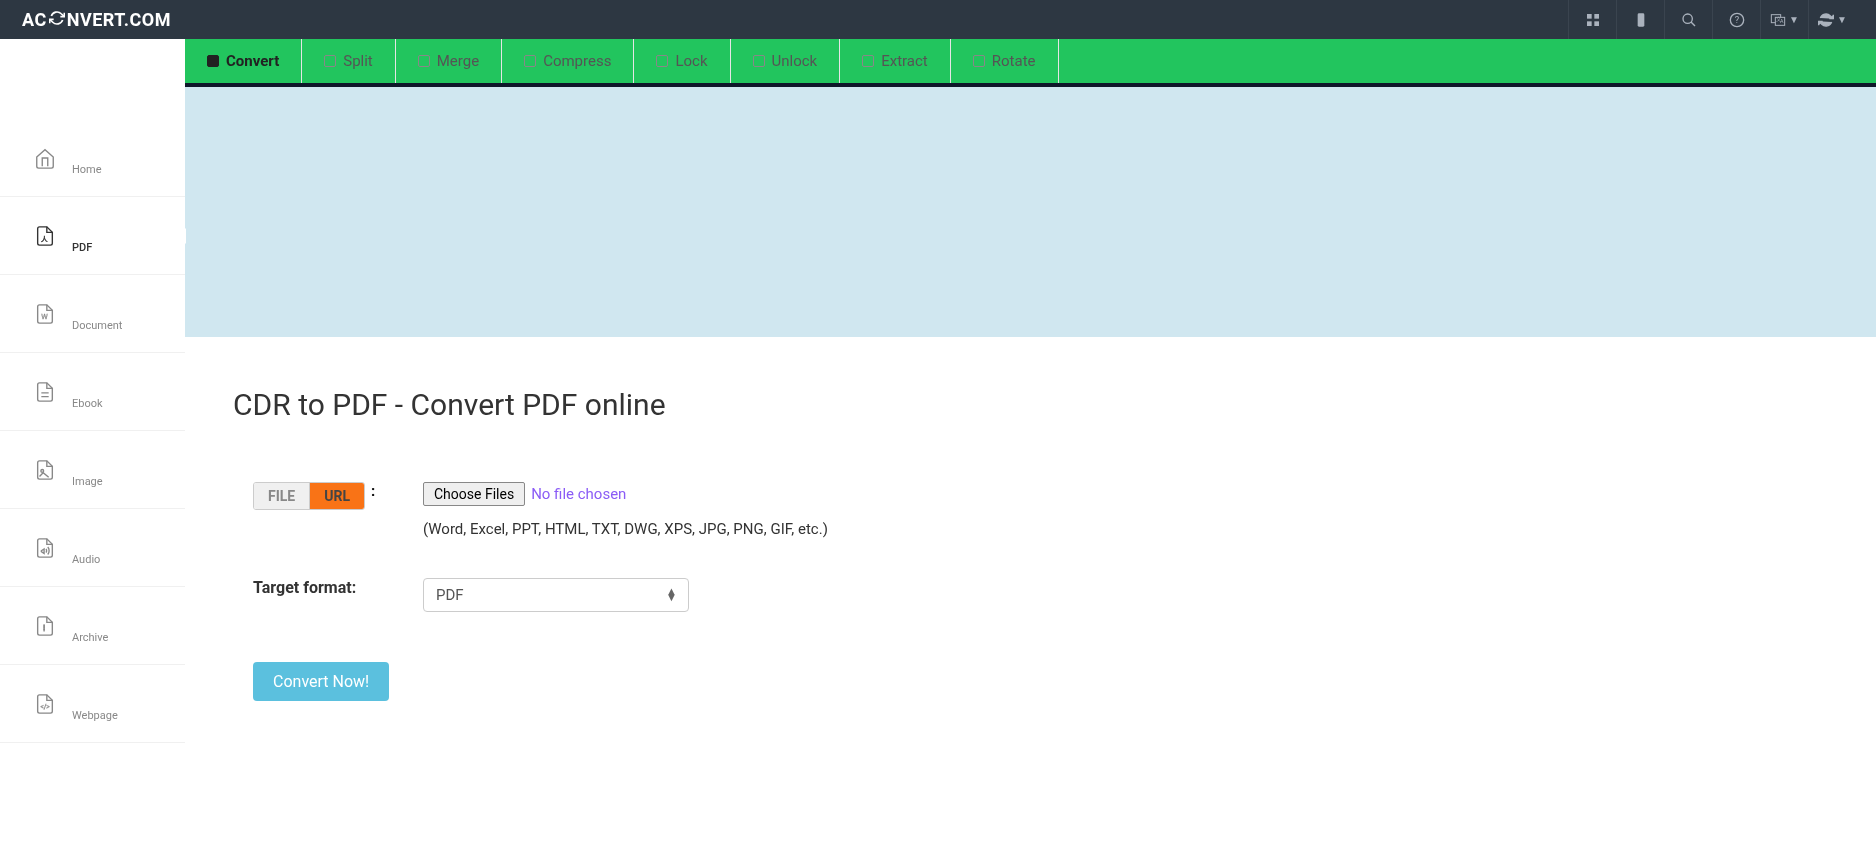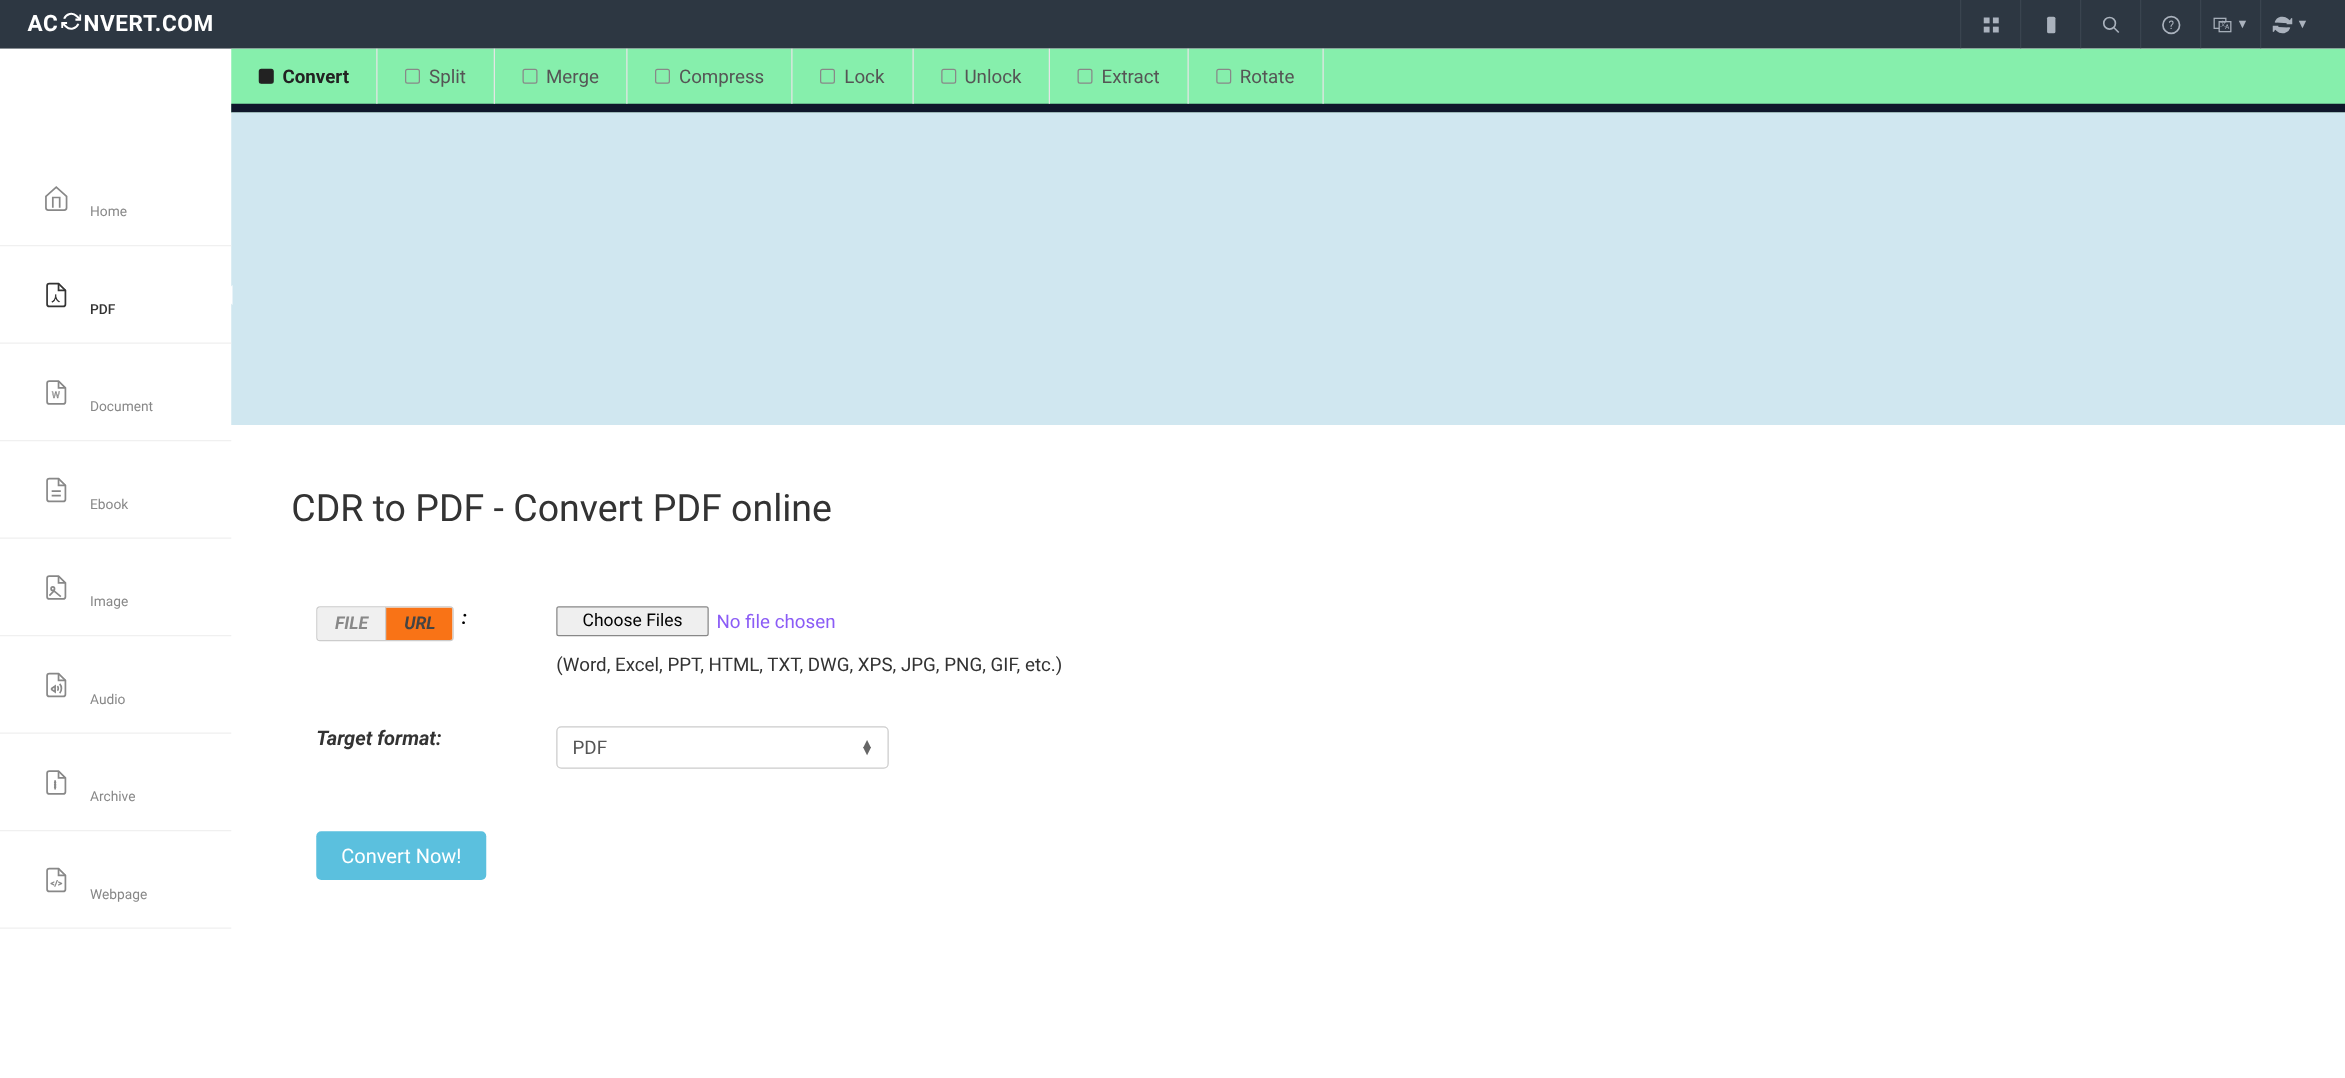--- a/index.html
+++ b/index.html
@@ -36,44 +36,44 @@
       border-bottom: 8px solid transparent;
       border-right: 8px solid #fff;
     }
     .sidebar-icon { width: 22px; height: 22px; margin-right: 16px; display: inline-flex; align-items: center; justify-content: center; }
     .sidebar-icon svg { width: 22px; height: 22px; fill: none; stroke: #888; stroke-width: 1.5; }
     .sidebar-item.active .sidebar-icon svg { stroke: #333; }
     .sidebar-label { font-size: 11px; margin-top: 24px; }
     
     .main { flex: 1; background: #fff; }
     
-    .tabs { display: flex; background: #86efac; border-bottom: 7px solid #0f172a; }
+    .tabs { display: flex; background: #22c55e; border-bottom: 4px solid #0f172a; }
     .tab { padding: 13px 22px; display: flex; align-items: center; gap: 7px; font-size: 15px; color: #555; cursor: pointer; border-right: 1px solid #e5e5e5; }
     .tab.active { font-weight: bold; color: #222; }
     .tab-check { width: 12px; height: 12px; border: 1.5px solid #888; border-radius: 2px; display: inline-block; }
     .tab.active .tab-check { background: #222; border-color: #222; }
     
     .ad-banner { background: #d0e7f0; height: 250px; }
     
     .content { padding: 50px 48px; }
     .page-title { font-size: 30px; font-weight: 400; color: #333; margin-bottom: 60px; }
     
     .form-area { padding-left: 20px; max-width: 960px; }
     .form-row { display: flex; align-items: flex-start; margin-bottom: 40px; }
-    .form-label-col { width: 192px; display: flex; gap: 0; font-style: italic; }
+    .form-label-col { width: 170px; display: flex; gap: 0; }
     
     .toggle-group { display: inline-flex; border: 1px solid #ccc; border-radius: 3px; overflow: hidden; }
     .toggle-btn { padding: 5px 14px; font-size: 14px; font-weight: bold; cursor: pointer; background: #f97316; color: #444; }
     .toggle-btn.active { background: #f0f0f0; color: #888; }
     .toggle-sep { border-left: 1px solid #ccc; }
     .colon { margin-left: 6px; font-weight: bold; font-size: 15px; }
     
     .form-value-col { flex: 1; }
     .file-input-wrap { display: flex; align-items: center; gap: 6px; margin-bottom: 14px; }
-    .choose-btn { padding: 3px 20px; font-size: 14px; border: 1px solid #888; border-radius: 2px; background: #efefef; cursor: pointer; font-family: inherit; }
+    .choose-btn { padding: 3px 10px; font-size: 14px; border: 1px solid #888; border-radius: 2px; background: #efefef; cursor: pointer; font-family: inherit; }
     .file-status { font-size: 15px; color: #8b5cf6; }
     .hint-text { font-size: 15px; color: #333; }
     
     .target-label { font-size: 16px; font-weight: bold; color: #333; }
     
     .select-wrap { position: relative; width: 266px; }
     .select { width: 100%; padding: 7px 12px; font-size: 15px; border: 1px solid #ccc; border-radius: 4px; background: #fff; appearance: none; cursor: pointer; font-family: inherit; color: #555; }
     .select-arrows { position: absolute; right: 12px; top: 50%; transform: translateY(-50%); pointer-events: none; font-size: 11px; color: #666; line-height: 6px; }
     
     .action-row { display: flex; justify-content: flex-start; margin-top: 50px; padding-right: 0; }

